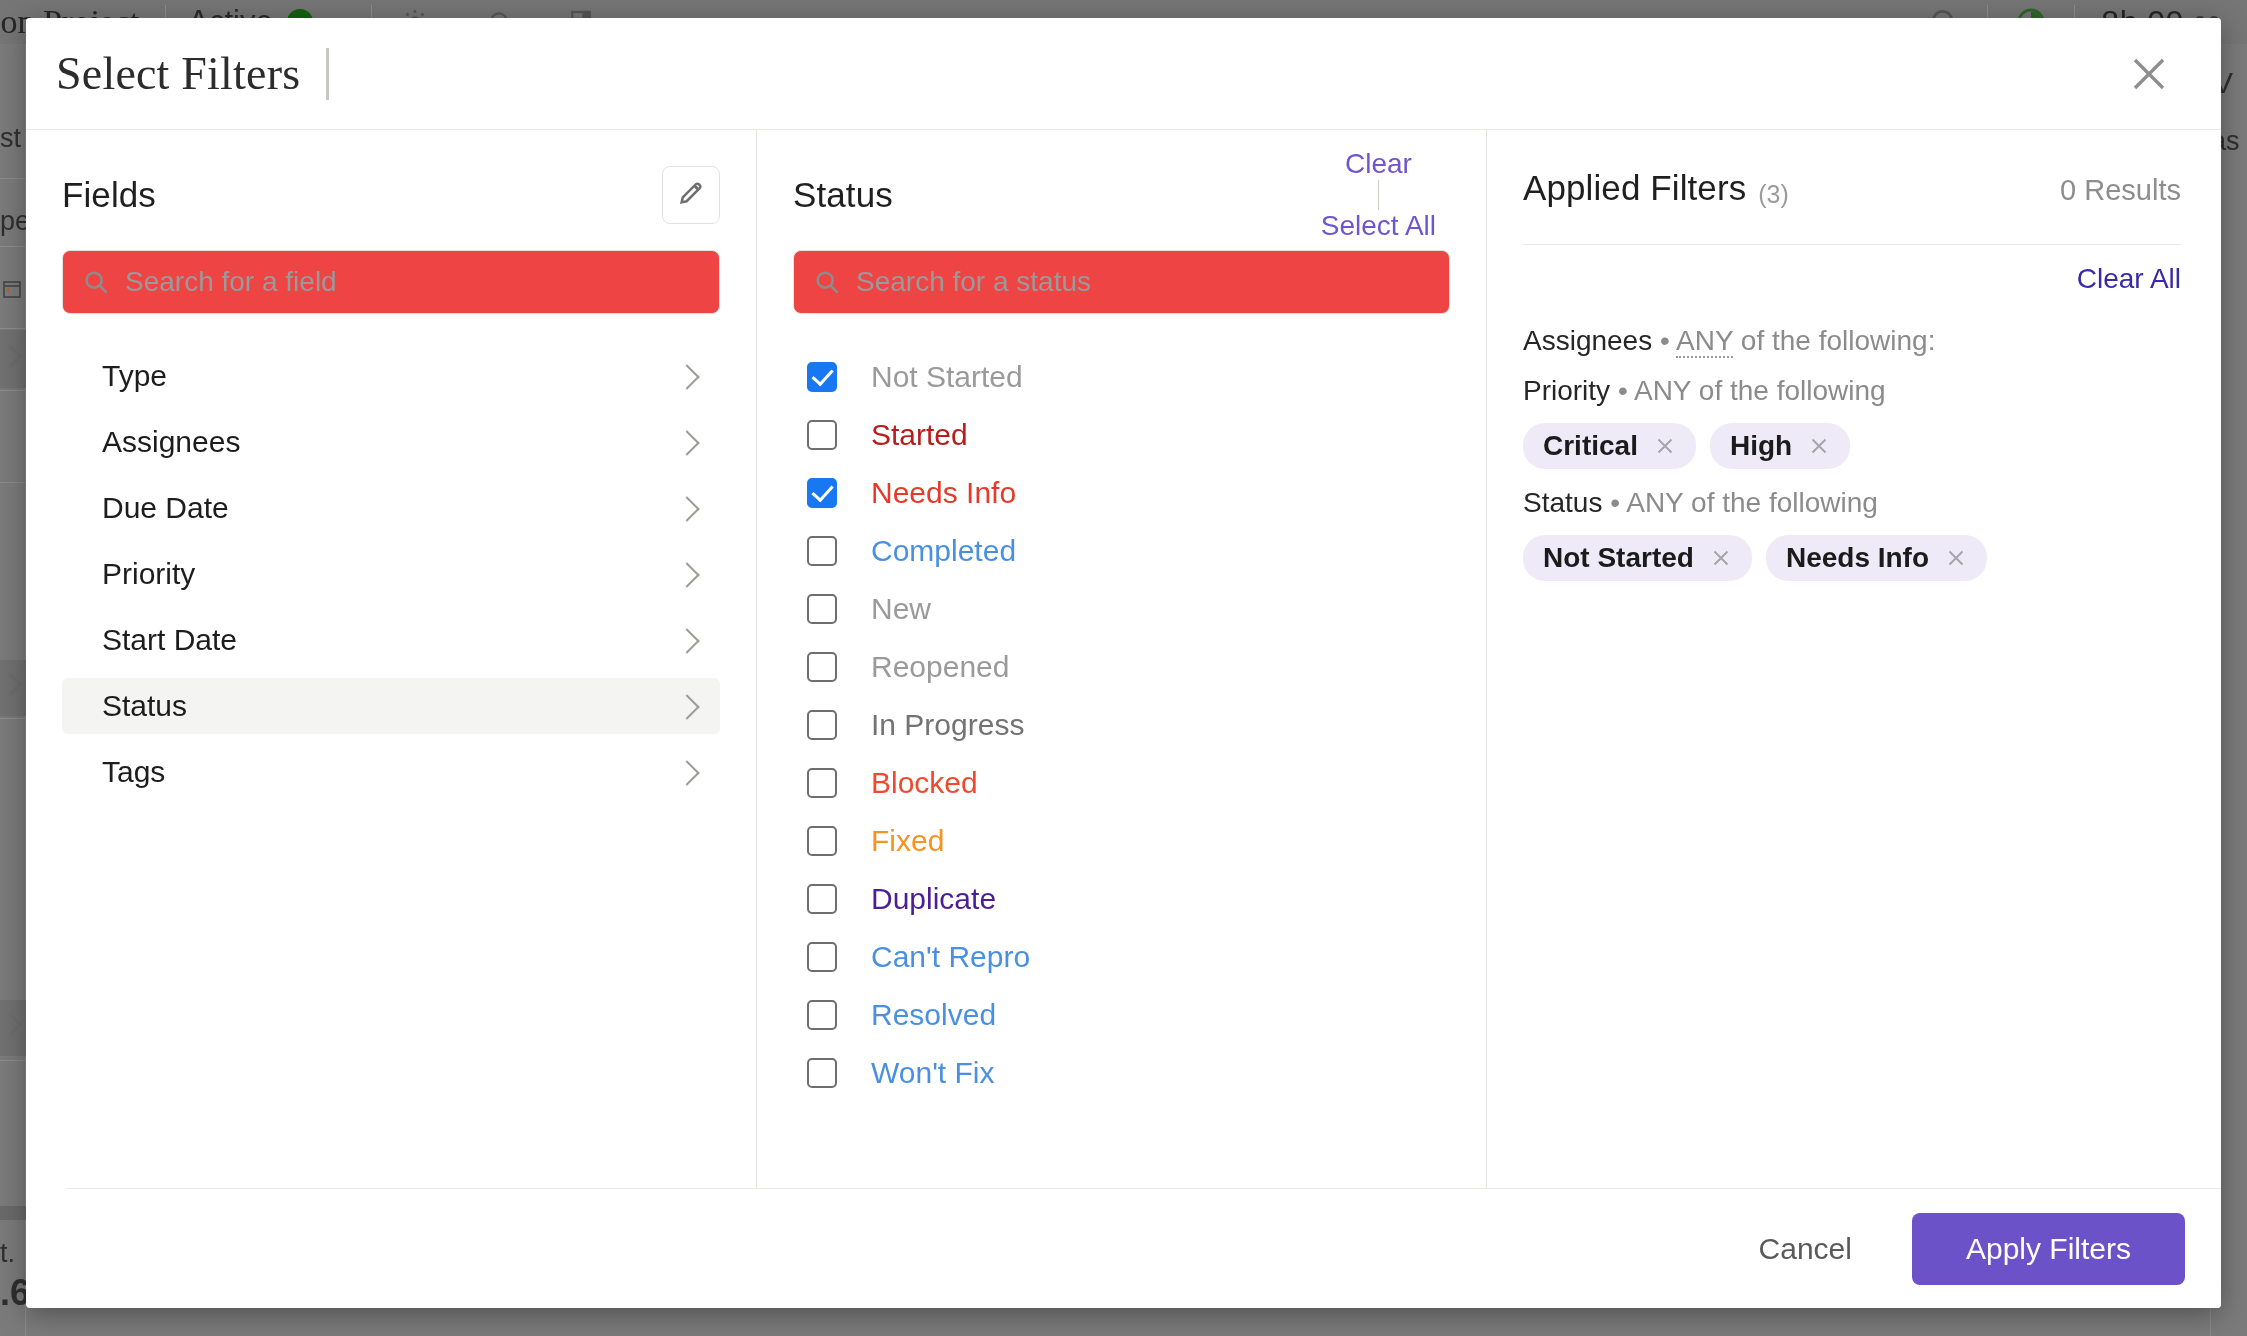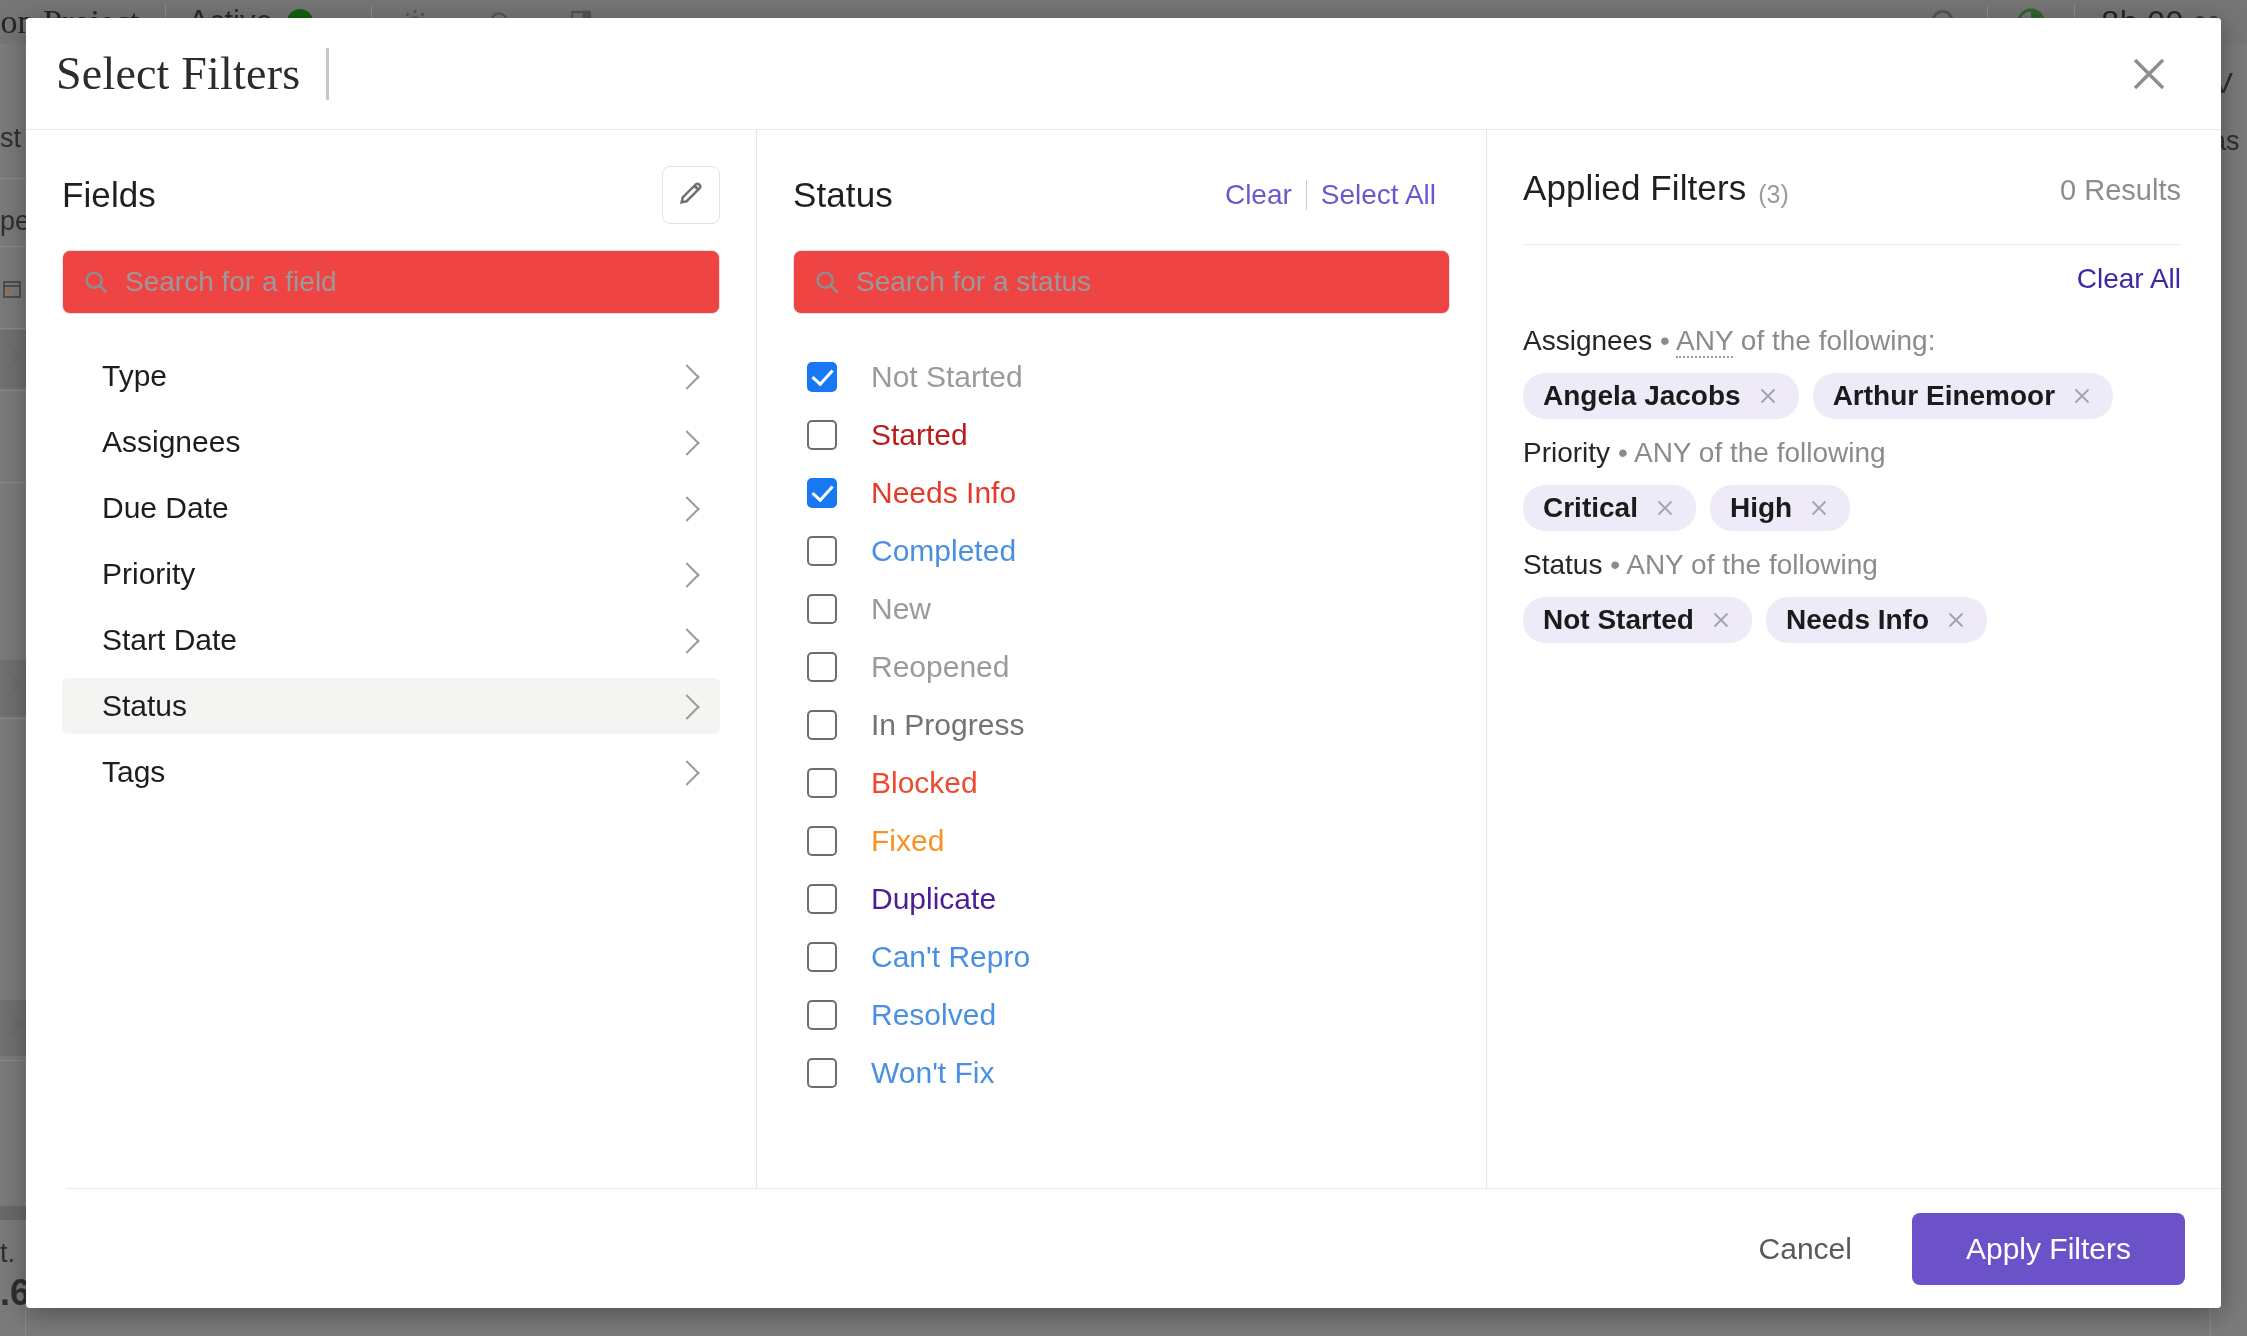--- a/index.html
+++ b/index.html
@@ -114,21 +114,21 @@
     font-size: 25px; color: #9b9b9b; margin-left: 12px; position: relative; top: 3px;
   }
 
   .edit-btn {
     margin-left: auto; width: 58px; height: 58px;
     border: 1px solid #e4e2df; border-radius: 8px;
     display: flex; align-items: center; justify-content: center;
     background: #fff; cursor: pointer;
   }
 
-  .head-actions { margin-left: auto; display: flex; align-items: center; gap: 0; }
+  .head-actions { margin-left: auto; display: flex; align-items: center; gap: 0; flex-direction: column; }
   .link-action {
     font-size: 28px; color: #6e56cf; cursor: pointer; padding: 0 14px;
   }
   .link-div { width: 1px; height: 30px; background: #cfcbc6; }
 
   
   .search-box {
     height: 64px; border: 1px solid #e4e2df; border-radius: 8px;
     display: flex; align-items: center; padding: 0 18px; background:#ef4444;
     margin-bottom: 34px;
@@ -451,38 +451,20 @@
         <span class="col-title-sub">(3)</span>
         <span class="results-count">0 Results</span>
       </div>
       <div class="applied-rule"></div>
       <div class="clear-all-row">
         <span class="clear-all">Clear All</span>
       </div>
       <div class="applied-body" id="applied-body">
           <div class="group">
             <div class="group-label"><span>Assignees</span> <span class="muted">•</span> <span class="muted dotted">ANY</span><span class="muted"> of the following:</span></div>
-            <div class="chips">
-              <span class="chip">
-                <span>Angela Jacobs</span>
-                <span class="x">
-                  <svg width="26" height="26" viewBox="0 0 24 24" fill="none" stroke="#6b6b6b" stroke-width="1.8">
-                    <path d="M6 6l12 12M18 6L6 18"></path>
-                  </svg>
-                </span>
-              </span>
-              <span class="chip">
-                <span>Arthur Einemoor</span>
-                <span class="x">
-                  <svg width="26" height="26" viewBox="0 0 24 24" fill="none" stroke="#6b6b6b" stroke-width="1.8">
-                    <path d="M6 6l12 12M18 6L6 18"></path>
-                  </svg>
-                </span>
-              </span>
-            </div>
           </div>
           <div class="group">
             <div class="group-label"><span>Priority</span> <span class="muted">•</span> <span class="muted">ANY</span><span class="muted"> of the following</span></div>
             <div class="chips">
               <span class="chip">
                 <span>Critical</span>
                 <span class="x">
                   <svg width="26" height="26" viewBox="0 0 24 24" fill="none" stroke="#6b6b6b" stroke-width="1.8">
                     <path d="M6 6l12 12M18 6L6 18"></path>
                   </svg>

